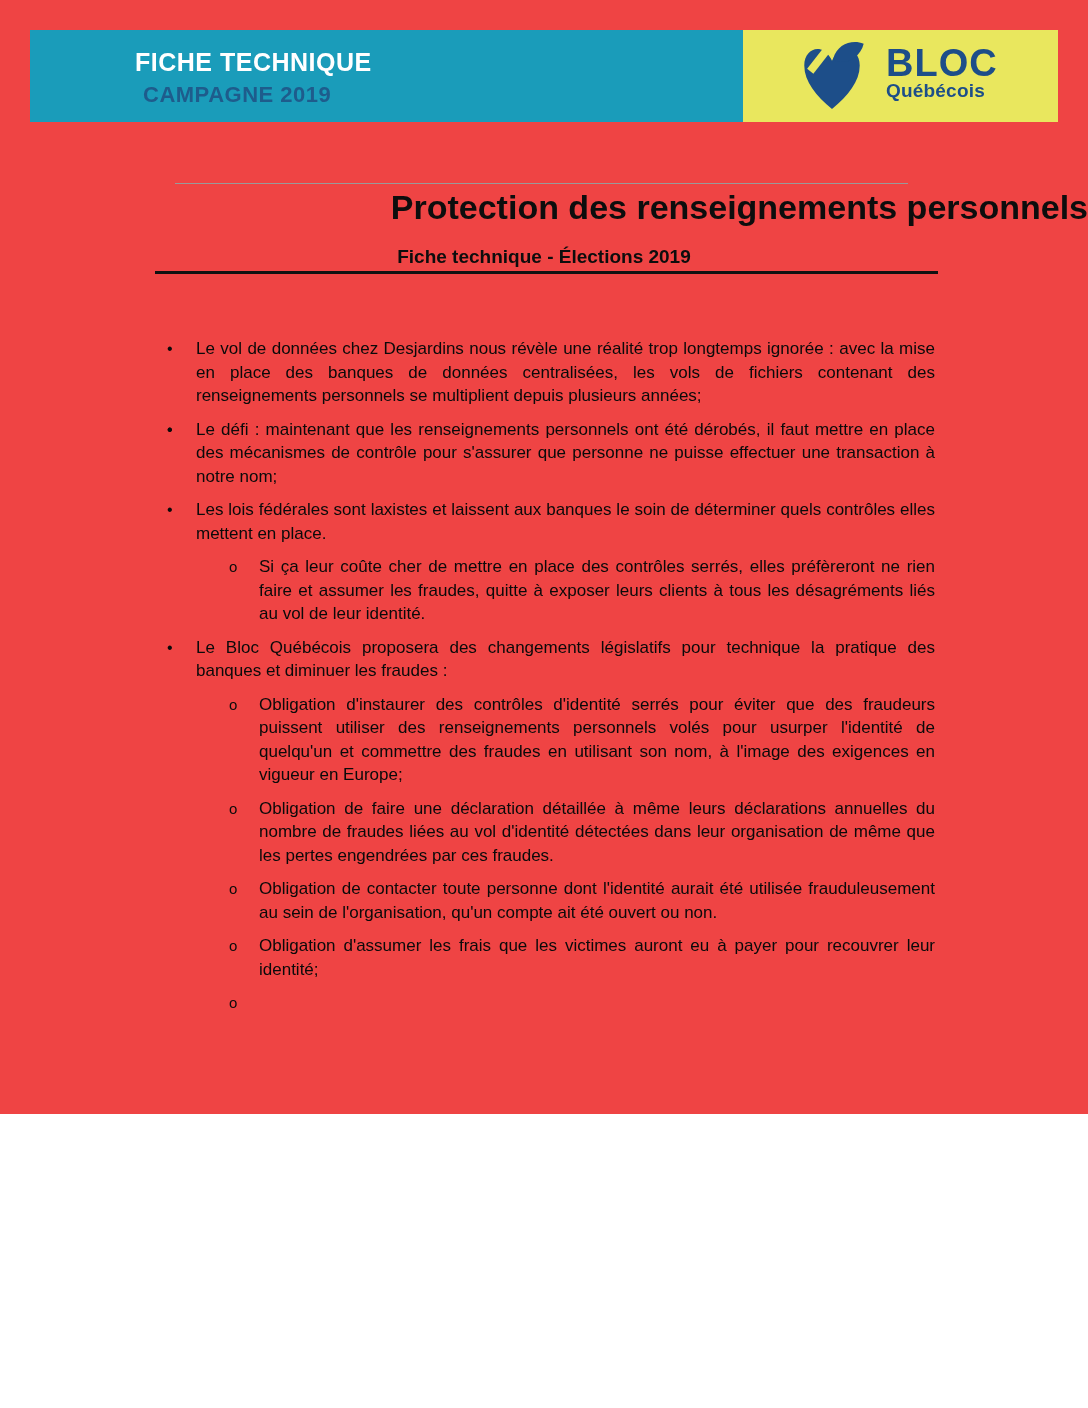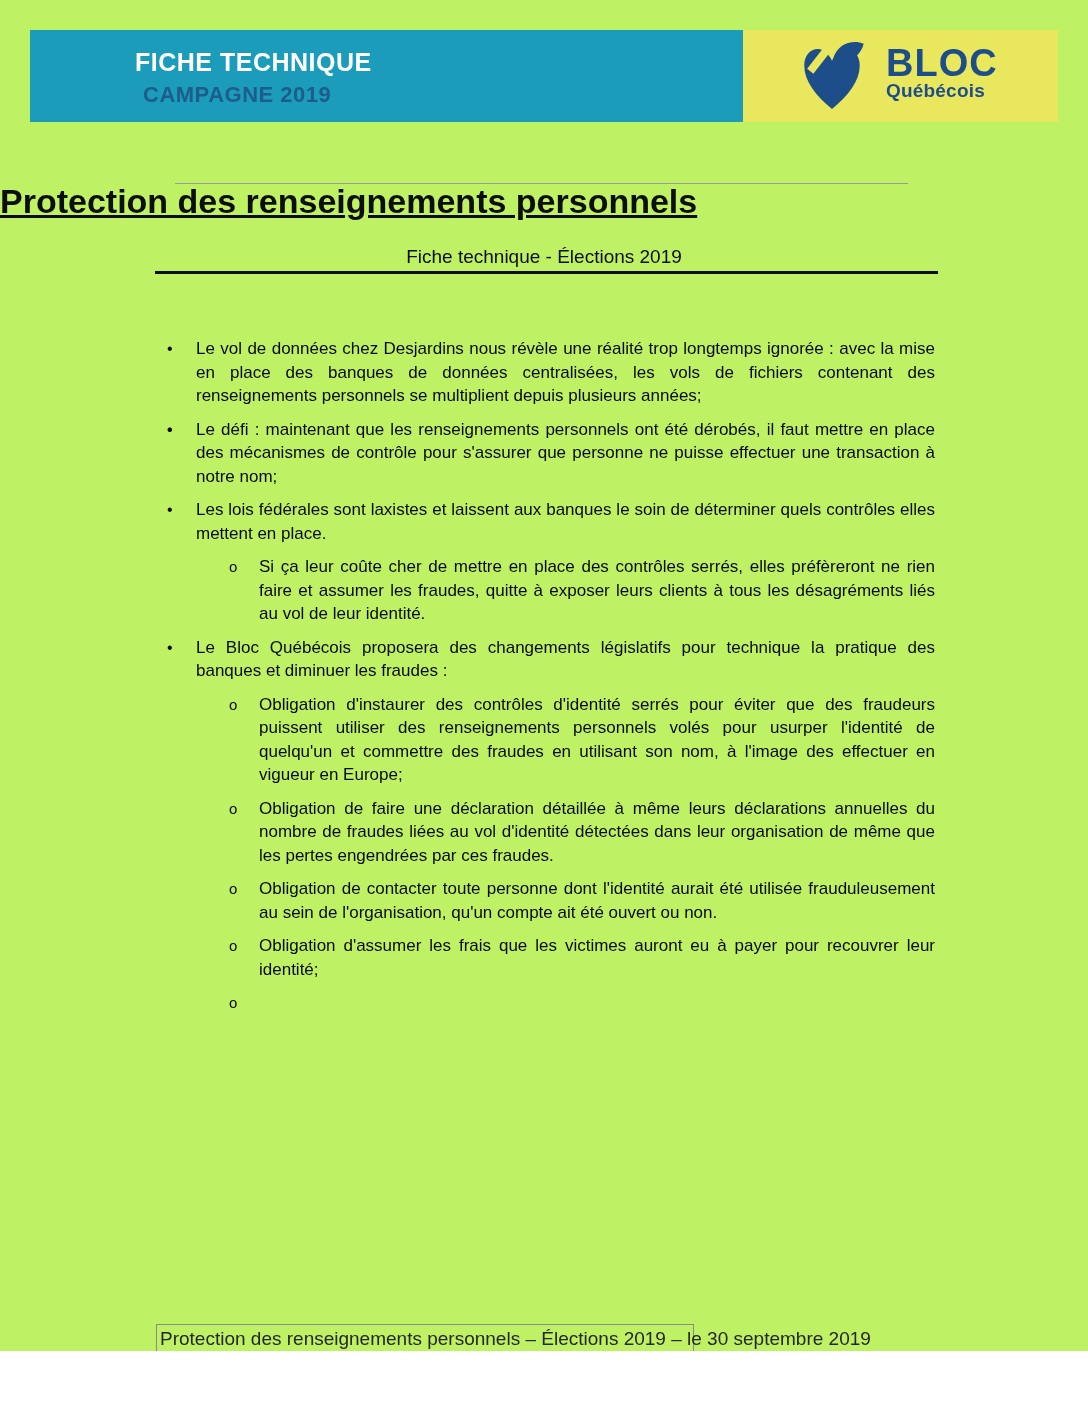--- a/index.html
+++ b/index.html
@@ -1,17 +1,17 @@
 <!DOCTYPE html>
 <html><head>
 <meta charset="utf-8">
 <style>
   html,body { margin:0; padding:0; background:#ffffff; }
   .page {
-    position:relative; width:1088px; height:1351px; background:#bef264;
+    position:relative; width:1088px; height:1114px; background:#ef4444;
     font-family:"Liberation Sans", sans-serif; color:#0a0a0a; overflow:hidden;
   }
 
   
   .banner { position:absolute; left:30px; top:30px; width:1028px; height:92px; display:flex; }
   .banner-teal { position:relative; width:713px; height:100%; background:#1a9cba; }
   .banner-yellow { position:relative; flex:1; height:100%; background:#e9e75e; display:flex; align-items:center; }
   .fiche-label {
     position:absolute; left:105px; top:18px;
     font-size:25px; font-weight:bold; color:#ffffff; letter-spacing:0.5px;
@@ -22,26 +22,26 @@
   }
   .logo { display:flex; align-items:center; margin-left:56px; }
   .logo svg { display:block; }
   .logo-text { margin-left:21px; color:#1d4e89; }
   .logo-bloc { font-size:38px; font-weight:bold; line-height:30px; letter-spacing:1px; }
   .logo-qc   { font-size:19px; font-weight:bold; line-height:26px; letter-spacing:0.2px; }
 
   
   .rule-thin  { position:absolute; left:175px; top:183px; width:733px; height:1px; background:#9a9a9a; }
   .doc-title  {
-    position:absolute; left:0; top:182px; width:1088px; text-align:left;
-    font-size:34px; font-weight:bold; color:#0d0d0d; letter-spacing:0px;text-decoration:underline;
+    position:absolute; left:0; top:188px; width:1088px; text-align:right;
+    font-size:34px; font-weight:bold; color:#0d0d0d; letter-spacing:0px;
   }
   .doc-subtitle {
     position:absolute; left:0; top:246px; width:1088px; text-align:center;
-    font-size:19px; font-weight:normal; color:#0d0d0d;
+    font-size:19px; font-weight:bold; color:#0d0d0d;
   }
   .rule-thick { position:absolute; left:155px; top:271px; width:783px; height:3px; background:#111111; }
 
   
   .content {
     position:absolute; left:165px; top:337px; width:770px;
     font-size:17px; line-height:23.5px;
   }
   .content ul { list-style:none; margin:0; padding:0; }
   .content li { position:relative; text-align:justify; margin:0 0 10px 0; }
@@ -111,21 +111,21 @@
       <li class="l2">
         <span class="marker">o</span>
         <span>Si ça leur coûte cher de mettre en place des contrôles serrés, elles préfèreront ne rien faire et assumer les fraudes, quitte à exposer leurs clients à tous les désagréments liés au vol de leur identité.</span>
       </li>
       <li class="l1">
         <span class="marker">•</span>
         <span>Le Bloc Québécois proposera des changements législatifs pour technique la pratique des banques et diminuer les fraudes :</span>
       </li>
       <li class="l2">
         <span class="marker">o</span>
-        <span>Obligation d'instaurer des contrôles d'identité serrés pour éviter que des fraudeurs puissent utiliser des renseignements personnels volés pour usurper l'identité de quelqu'un et commettre des fraudes en utilisant son nom, à l'image des effectuer en vigueur en Europe;</span>
+        <span>Obligation d'instaurer des contrôles d'identité serrés pour éviter que des fraudeurs puissent utiliser des renseignements personnels volés pour usurper l'identité de quelqu'un et commettre des fraudes en utilisant son nom, à l'image des exigences en vigueur en Europe;</span>
       </li>
       <li class="l2">
         <span class="marker">o</span>
         <span>Obligation de faire une déclaration détaillée à même leurs déclarations annuelles du nombre de fraudes liées au vol d'identité détectées dans leur organisation de même que les pertes engendrées par ces fraudes.</span>
       </li>
       <li class="l2">
         <span class="marker">o</span>
         <span>Obligation de contacter toute personne dont l'identité aurait été utilisée frauduleusement au sein de l'organisation, qu'un compte ait été ouvert ou non.</span>
       </li>
       <li class="l2">

